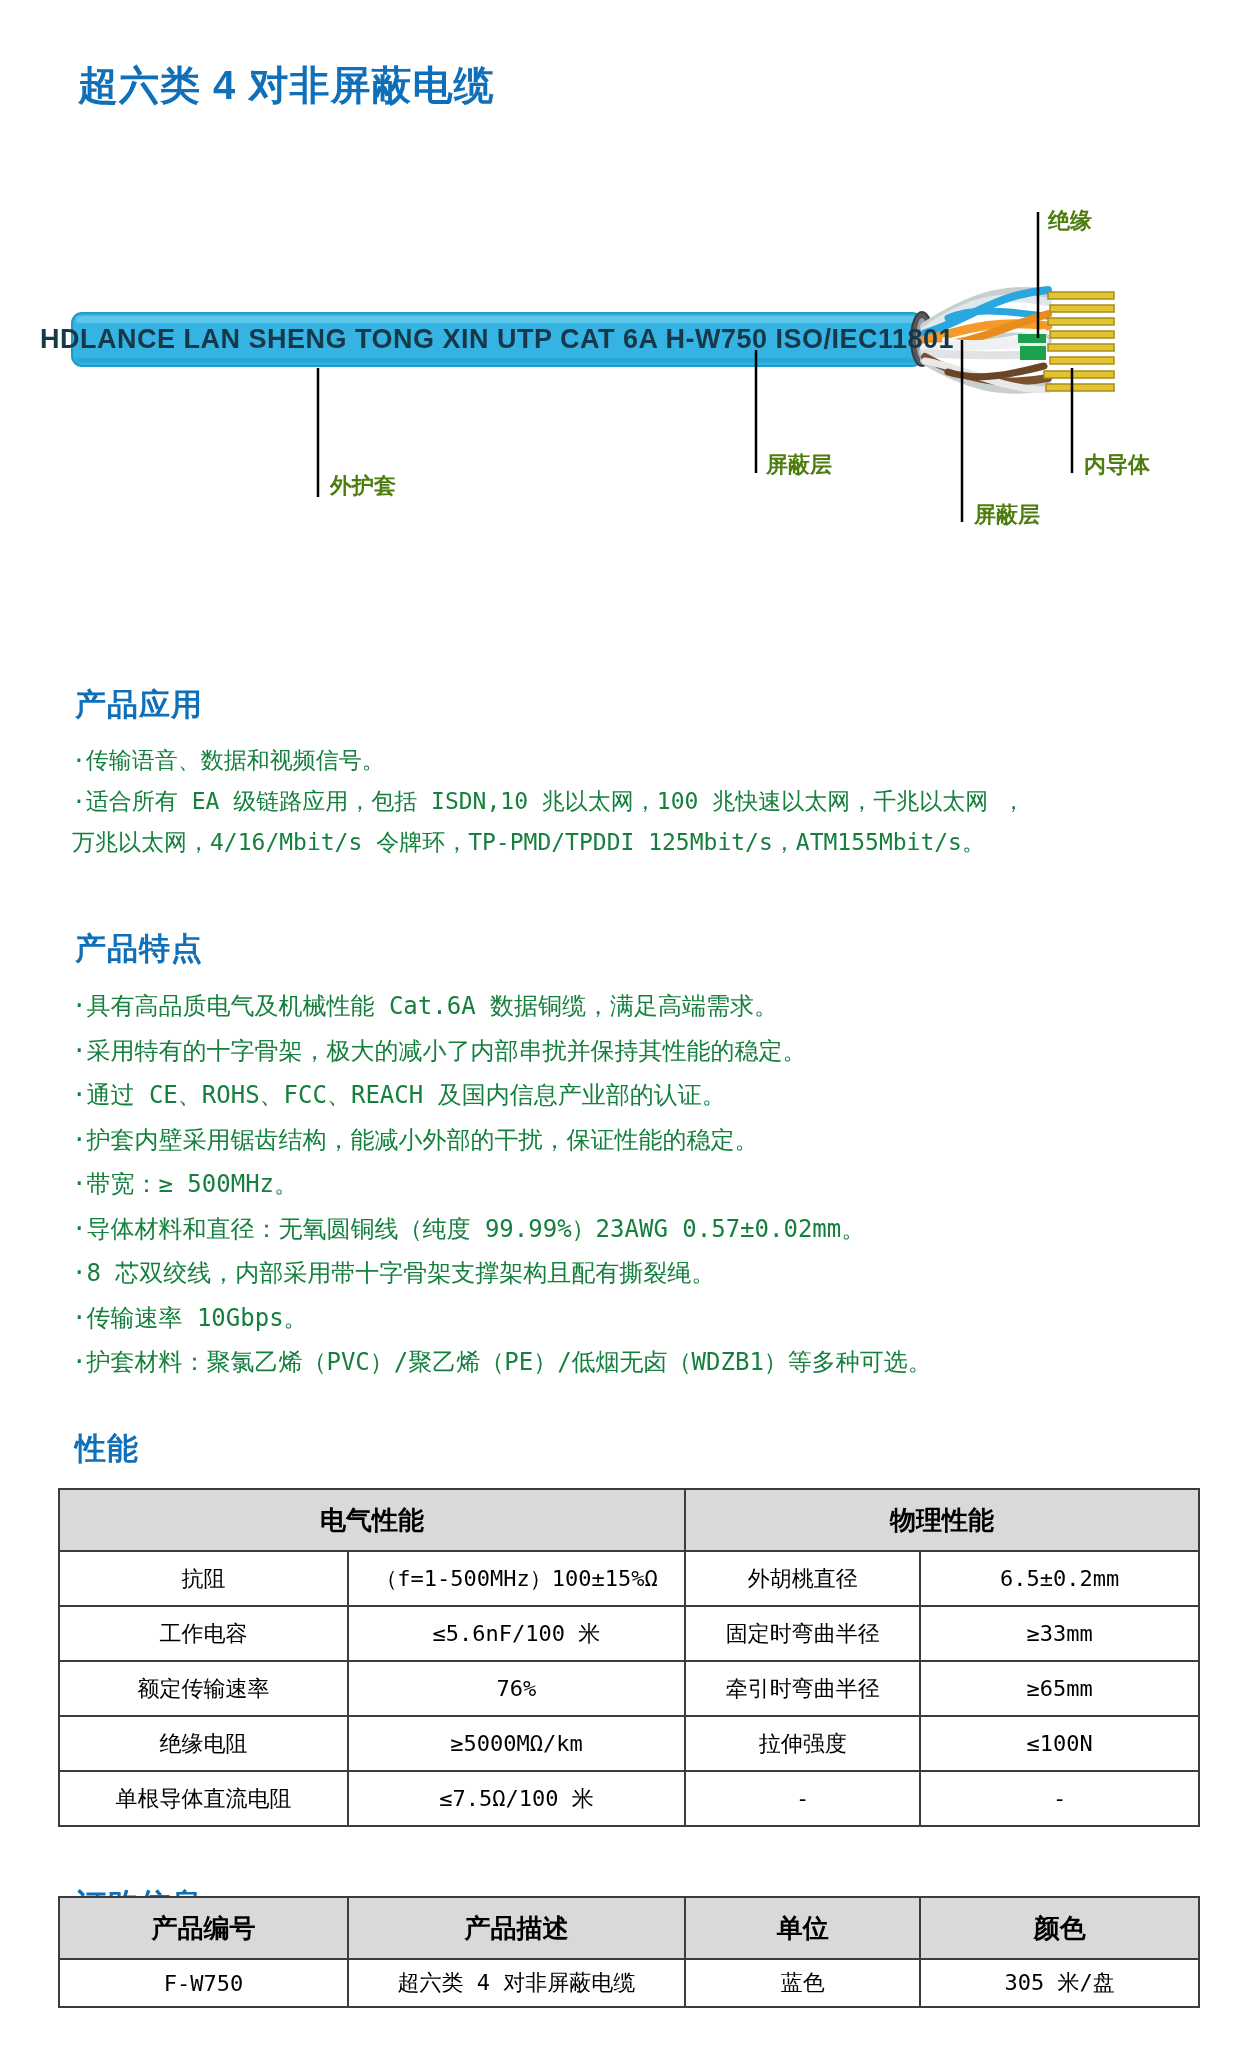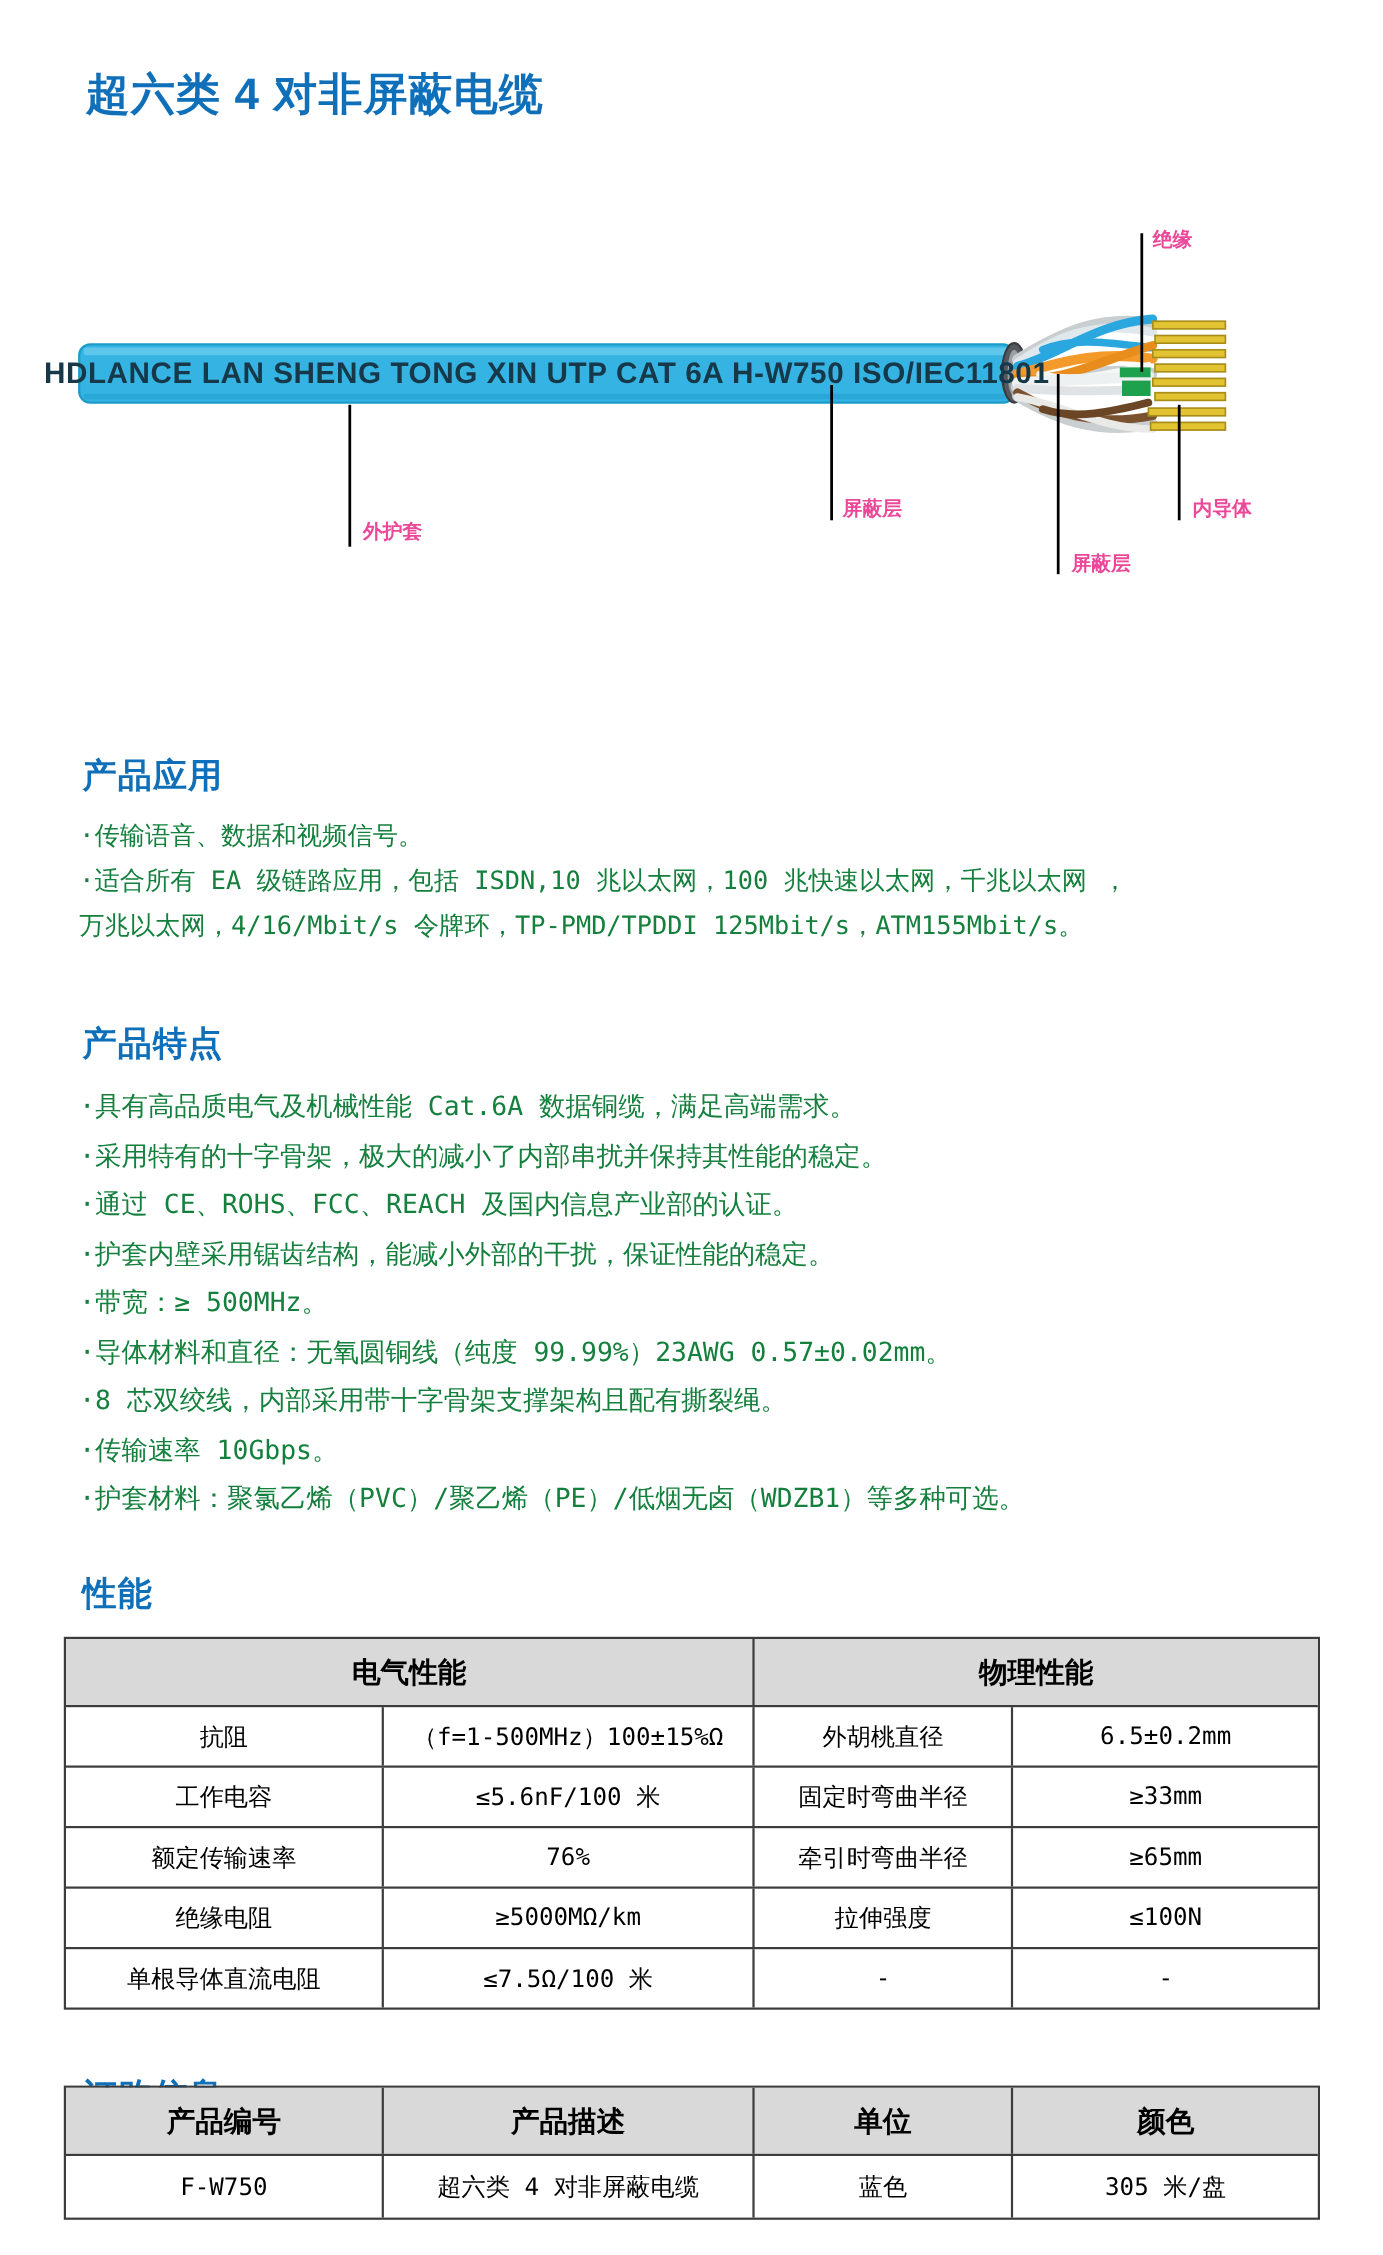--- a/index.html
+++ b/index.html
@@ -8,21 +8,21 @@
     font-family:"DejaVu Sans",sans-serif;color:#111;
   }
   .page-title{
     position:absolute;left:78px;top:58px;font-size:40px;font-weight:bold;color:#0f6fb8;
     letter-spacing:1px;font-family:"Liberation Sans","DejaVu Sans",sans-serif;
   }
   
   .cable-figure{position:absolute;left:0;top:190px;width:1257px;height:380px;}
   .cable-figure svg{position:absolute;left:0;top:0;}
   .callout-label{
-    position:absolute;font-size:18px;font-weight:bold;color:#ec4899;white-space:nowrap;
+    position:absolute;font-size:22px;font-weight:bold;color:#4d7c0f;white-space:nowrap;
     font-family:"DejaVu Sans",sans-serif;
   }
   .lbl-insulation{left:1048px;top:16px;}
   .lbl-jacket{left:330px;top:281px;}
   .lbl-shield1{left:766px;top:260px;}
   .lbl-shield2{left:974px;top:310px;}
   .lbl-inner{left:1084px;top:260px;}
   
   .section-heading{
     position:absolute;left:75px;font-size:31px;font-weight:600;color:#0f6fb8;
@@ -54,21 +54,21 @@
     display:flex;align-items:center;justify-content:center;height:60px;
     font-size:26px;font-weight:bold;color:#000;border-right:2px solid #3c3c3c;box-sizing:border-box;
     font-family:Liberation Serif, serif;
   }
   .tbl-header > div:last-child{border-right:none;}
   .tbl-row{display:grid;grid-template-columns:25.4% 29.6% 20.7% 24.3%;border-top:2px solid #3c3c3c;}
   .tbl-row > div{
     display:flex;align-items:center;justify-content:center;height:53px;
     font-size:22px;color:#000;border-right:2px solid #3c3c3c;box-sizing:border-box;white-space:nowrap;
   }
-  .order-table .tbl-row > div{height:56px;}
+  .order-table .tbl-row > div{height:46px;}
   .tbl-row > div:last-child{border-right:none;}
 </style>
 </head>
 <body>
 
 <div class="page">
 
   <div class="page-title">超六类 4 对非屏蔽电缆</div>
 
   <div class="cable-figure">

